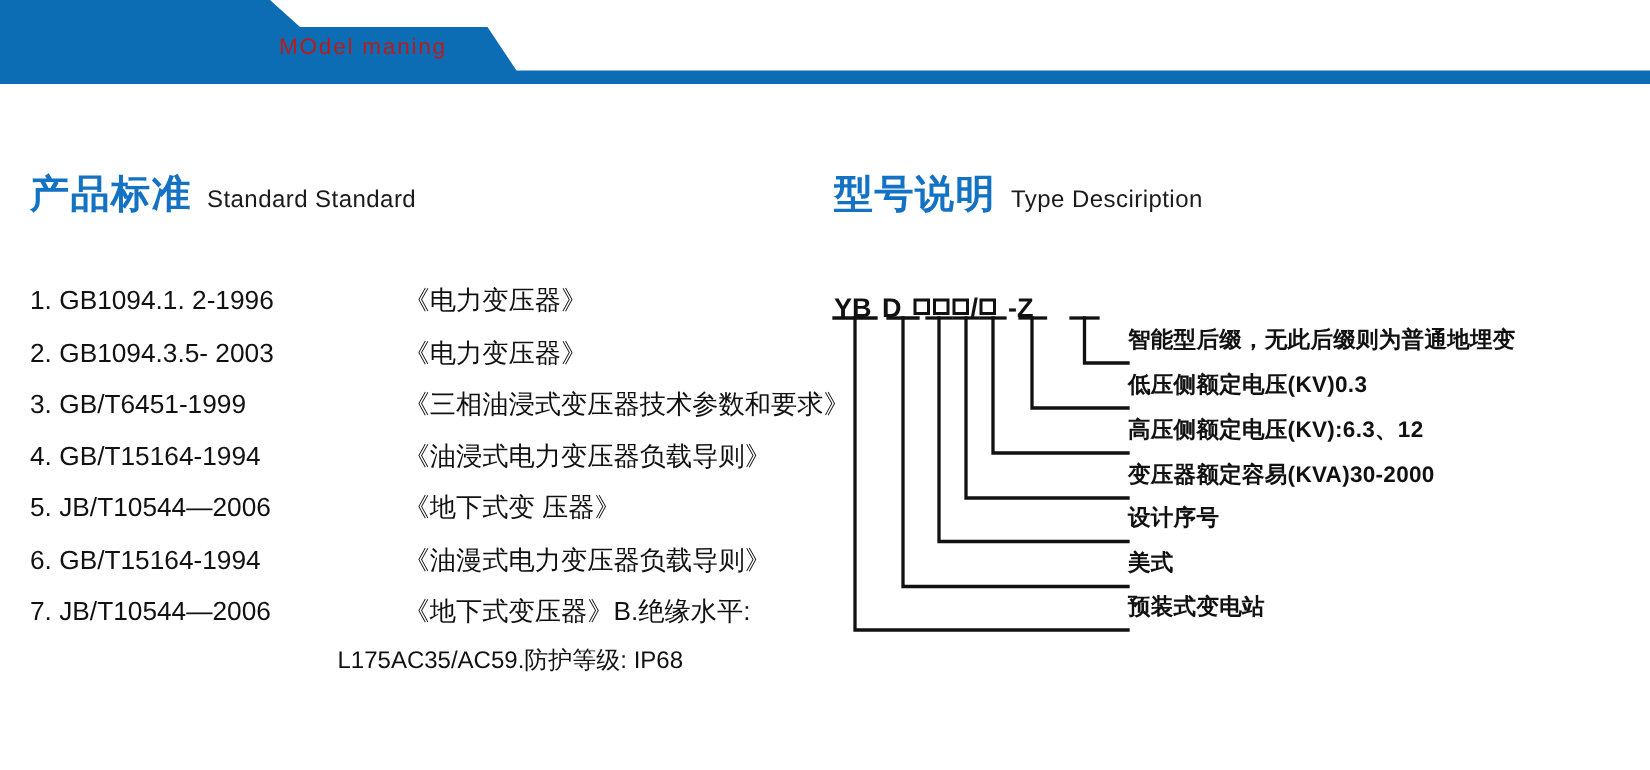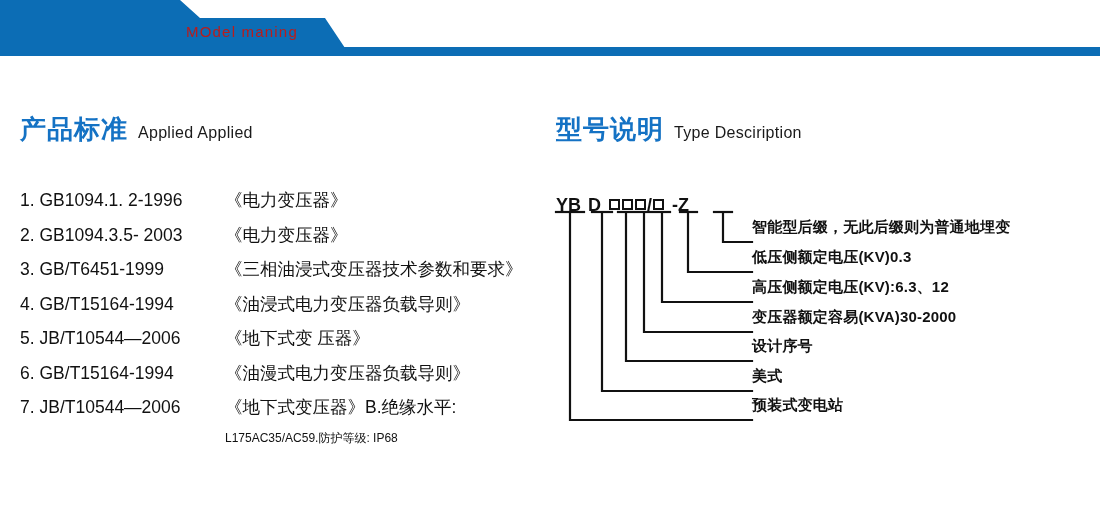--- a/index.html
+++ b/index.html
@@ -86,24 +86,24 @@
   }
   .std-row {
     display: flex;
     align-items: baseline;
     height: 34.5px;
     font-size: 17.5px;
     color: #111111;
     white-space: nowrap;
   }
   .std-row .code  { width: 205px; flex: 0 0 205px; }
-  .std-row .title { flex: 1 1 auto; }
+  .std-row .title { flex: 1 1 auto; margin-left: 44px; }
   .std-cont {
     height: 34.5px;
-    font-size: 12px;
+    font-size: 16px;
     color: #111111;
     white-space: nowrap;
     padding-left: 205px;
   }
 
   
   .code-area {
     position: absolute;
     left: 540px; top: 180px;
     width: 560px; height: 270px;
@@ -148,21 +148,21 @@
 </head>
 <body>
 
 <div class="banner">
   <div class="banner-upper"></div>
   <div class="banner-bar"></div>
   <div class="banner-title-en">MOdel maning</div>
 </div>
 
 <div class="sec-head" id="head-left">
-  <span class="cn">产品标准</span><span class="en">Applied Applied</span>
+  <span class="cn">产品标准</span><span class="en">Standard Standard</span>
 </div>
 
 <div class="std-list">
 
   <div class="std-row">
     <span class="code"><span>1.</span>
       <span>GB1094.1. 2-1996</span></span>
     <span class="title">《电力变压器》</span>
   </div>
 

